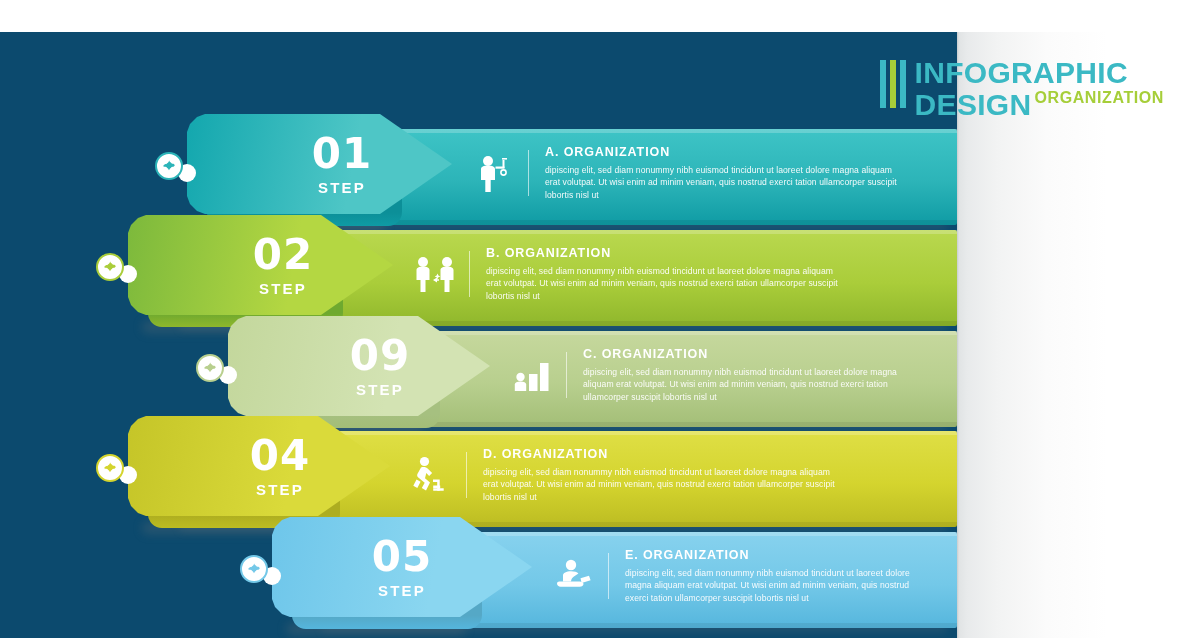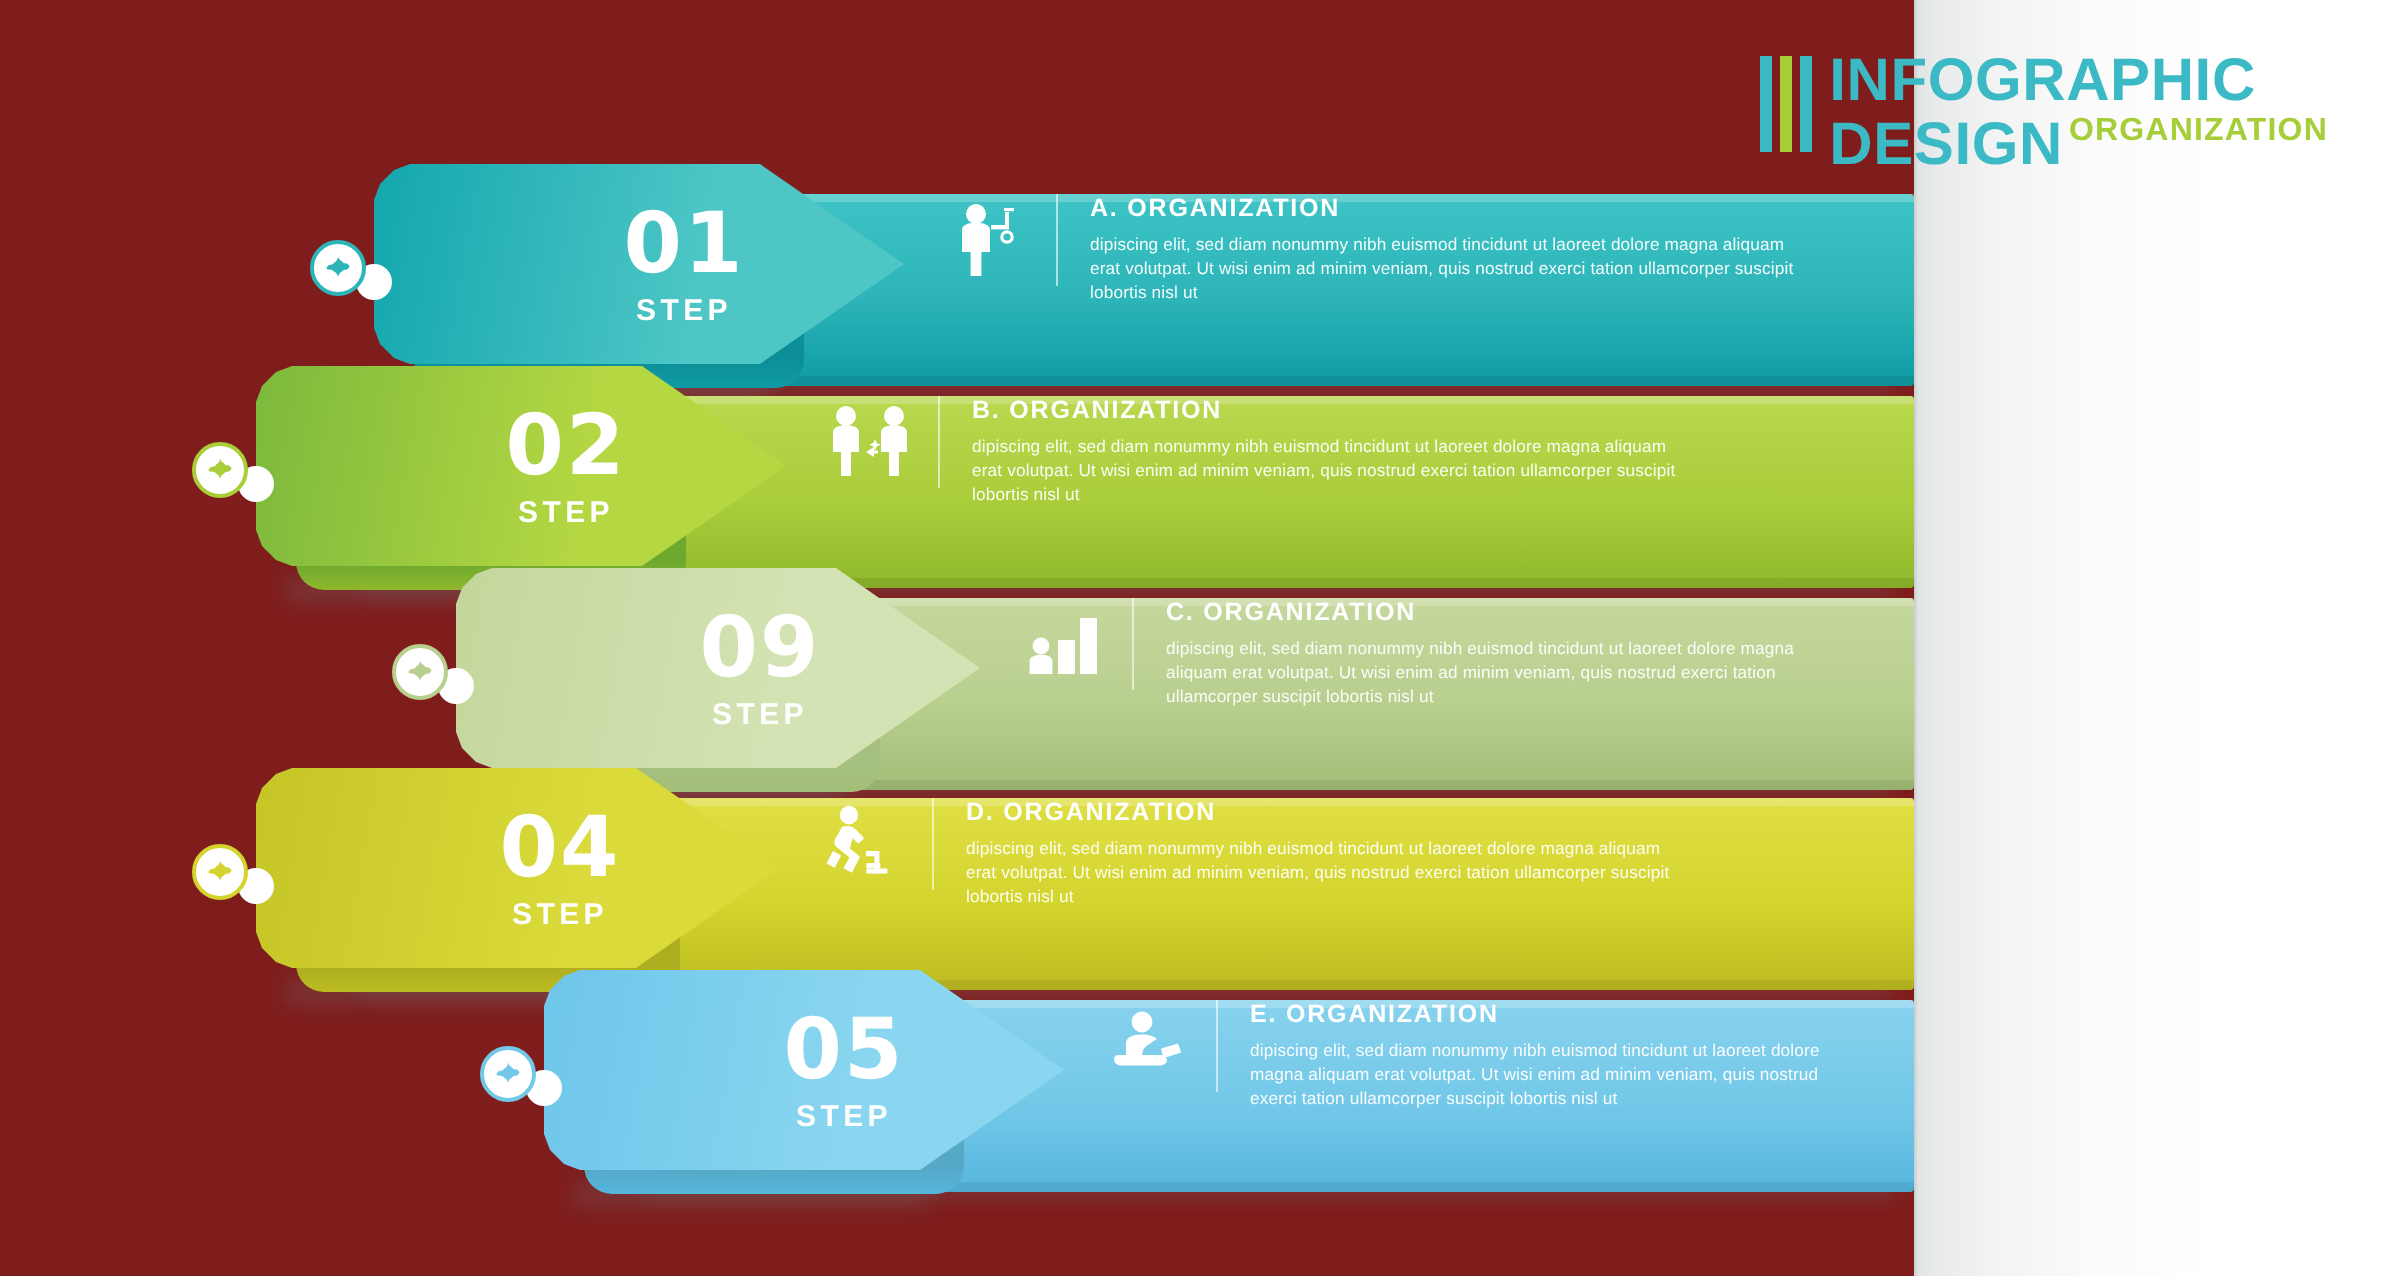--- a/index.html
+++ b/index.html
@@ -12,21 +12,22 @@
     height: 638px;
     position: relative;
     overflow: hidden;
     font-family: "Liberation Sans", sans-serif;
     -webkit-font-smoothing: antialiased;
   }
 
   #canvas {
     position: absolute;
     inset: 0;
-    background: #7f1d1d;
+    background: #0c4a6e;
+    margin-top: 32px;
   }
 
   
   .page-fold {
     position: absolute;
     left: 957px;
     top: 0;
     width: 243px;
     height: 638px;
     background: linear-gradient(to right,
@@ -125,21 +126,21 @@
     background: rgba(120,125,128,.20);
     filter: blur(4px);
   }
 
   
   .bar-content {
     position: absolute;
     top: 0;
     height: 88px;
     display: flex;
-    align-items: flex-start;
+    align-items: center;
     z-index: 6;
   }
   .bar-icon {
     width: 40px;
     height: 44px;
     display: flex;
     align-items: center;
     justify-content: center;
     flex: 0 0 auto;
   }
@@ -416,21 +417,21 @@
           <div class="bar-divider"></div>
           <div class="bar-text">
             <div class="bar-title">E. ORGANIZATION</div>
             <div class="bar-desc">dipiscing elit, sed diam nonummy nibh euismod tincidunt ut laoreet dolore magna aliquam erat volutpat. Ut wisi enim ad minim veniam, quis nostrud exerci tation ullamcorper suscipit lobortis nisl ut</div>
           </div>
         </div>
         <div class="tab-shadow" style="left: 286px; top: 591px; width: 180px;"></div>
         <div class="tab-fold" style="left: 292px; top: 563px; width: 190px; background: linear-gradient(rgb(85, 168, 198) 0%, rgb(85, 168, 198) 60%, rgb(85, 182, 221) 100%);"></div>
         <div class="tab" style="left: 272px; top: 485px; width: 260px; background: linear-gradient(100deg, rgb(110, 198, 234) 0%, rgb(138, 214, 240) 62%, rgb(138, 214, 240) 100%);"></div>
         <div class="tab-notch" style="left: 263px; top: 535px; margin-top: 0px;"></div>
-        <div class="tab-label" style="left: 367px; top: 504px;">
+        <div class="tab-label" style="left: 347px; top: 504px;">
           <div class="tab-num">05</div>
           <div class="tab-step">STEP</div>
         </div>
         <div class="marker" style="left: 240px; top: 523px; color: rgb(115, 200, 232);">
           <svg width="14" height="14" viewBox="0 0 14 14">
             <path d="M7 1.2c.6 1.4 1.1 2 1.9 2.3.3 1 1.6 1.3 2.6 1.2.6.6 1.1 1 1.3 1.5-.2.5-.7.9-1.3 1.5-1 .1-2.3.2-2.6 1.2-.8.3-1.3.9-1.9 2.3-.6-1.4-1.1-2-1.9-2.3-.3-1-1.6-1.1-2.6-1.2C1.9 7.9 1.4 7.5 1.2 7c.2-.5.7-.9 1.3-1.5 1-.1 2.3-.2 2.6-1.2.8-.3 1.3-.9 1.9-2.3z" fill="currentColor"></path>
           </svg>
         </div>
       </div>
     </div>

